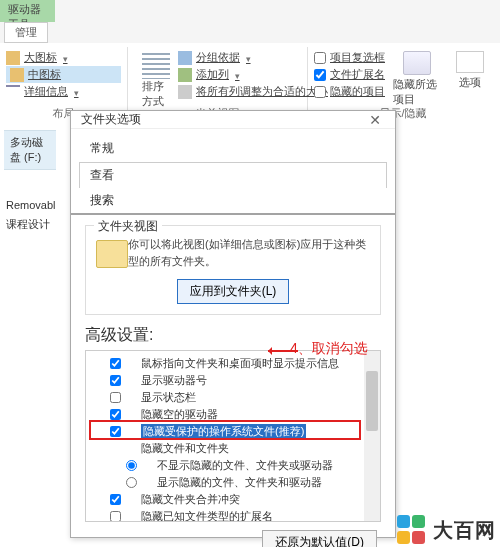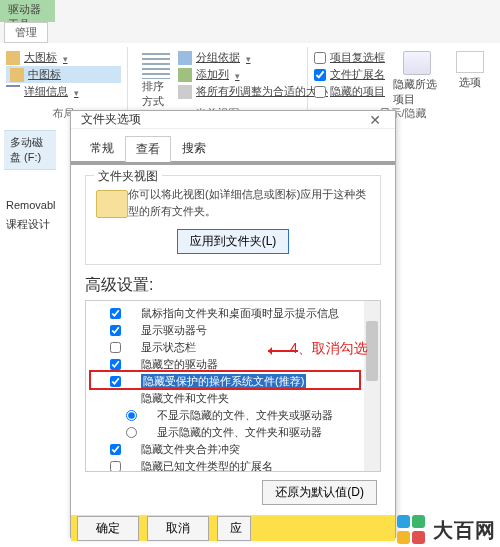--- a/index.html
+++ b/index.html
@@ -22,21 +22,21 @@
   .opt-ico { width: 28px; height: 22px; background: #fff; border: 1px solid #ccc; margin-bottom: 2px; }
   
   .left-panel { position: absolute; left: 0; top: 104px; width: 60px; padding: 4px; font-size: 11px; color: #333; }
   .left-item { padding: 3px 2px; white-space: nowrap; overflow: hidden; }
   .left-bar { background: #e2eff8; padding: 4px 6px; border-top: 1px solid #d0e0ea; border-bottom: 1px solid #d0e0ea; margin-top: 22px; }
   
   .dialog { position: absolute; left: 70px; top: 110px; width: 326px; height: 428px; background: #fff; border: 1px solid #aaa; box-shadow: 1px 1px 6px rgba(0,0,0,0.2); display: flex; flex-direction: column; }
   .dlg-title { height: 28px; padding: 0 10px; display: flex; align-items: center; justify-content: space-between; font-size: 12px; border-bottom: 1px solid #eee; }
   .dlg-close { font-size: 14px; color: #666; cursor: pointer; padding: 0 4px; }
   
-  .tabs { display: flex; padding: 6px 8px 0 8px; border-bottom: 4px solid #a3a3a3; }
+  .tabs { display: flex; padding: 6px 8px 0 8px; border-bottom: 2px solid #a3a3a3; flex-direction: column; }
   .tab { padding: 4px 10px; font-size: 12px; border: 1px solid transparent; border-bottom: none; cursor: pointer; }
   .tab.active { border-color: #ccc; background: #fff; position: relative; top: 1px; }
   
   .dlg-body { flex: 1; padding: 10px 14px; overflow: visible; }
   .groupbox { border: 1px solid #ddd; padding: 10px; margin-bottom: 10px; position: relative; }
   .groupbox-title { position: absolute; top: -8px; left: 8px; background: #fff; padding: 0 4px; font-size: 12px; }
   .folderview { display: flex; align-items: flex-start; }
   .folder-icon { width: 32px; height: 28px; background: #f7e09a; border: 1px solid #d4b955; border-radius: 2px; margin-top: 4px; }
   .folder-text { font-size: 11px; color: #444; line-height: 1.5; flex: 1; }
   .btn-row { display: flex; justify-content: center; gap: 14px; margin-top: 10px; }

